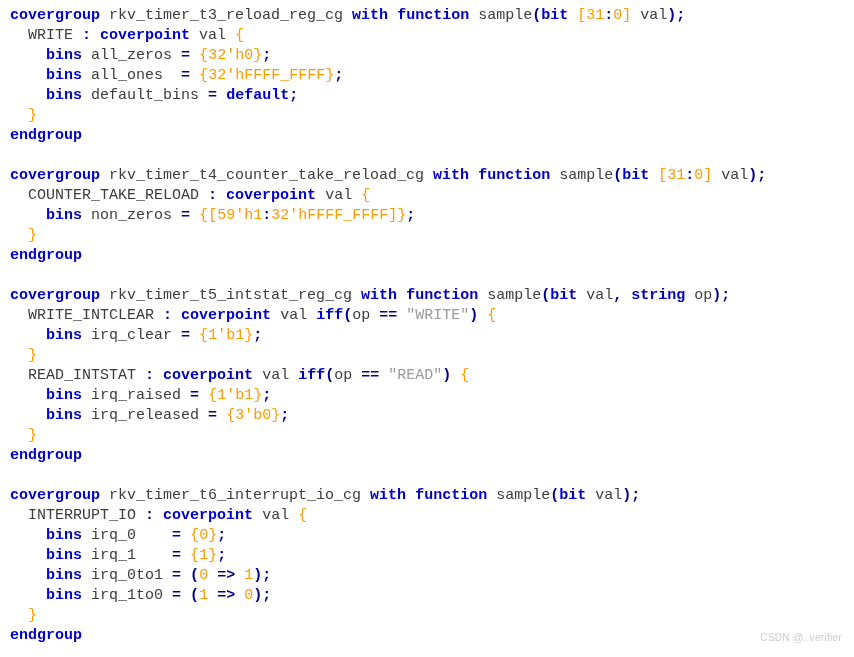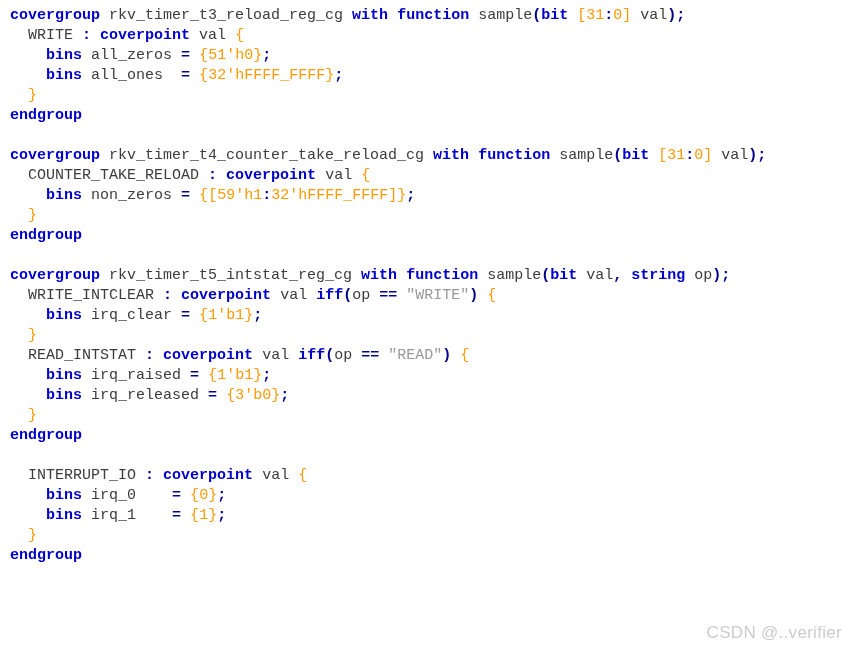--- a/index.html
+++ b/index.html
@@ -41,55 +41,59 @@
   .tk-id      { color: #3c3c3c; font-weight: normal; } 
   .tk-num     { color: #ff9900; font-weight: normal; } 
   .tk-punc    { color: #00008b; font-weight: bold; }   
   .tk-str     { color: #9a9a9a; font-weight: normal; }
 
   #watermark {
     position: absolute;
     right: 12px;
     bottom: 14px;
     font-family: "Liberation Sans", sans-serif;
-    font-size: 17px;
+    font-size: 10px;
     color: #cccccc;
     letter-spacing: 0.3px;
     user-select: none;
   }
 </style>
 </head>
 <body>
 
 <div id="code-surface">
   <div id="code-body">
       <div class="code-line"><span class="tk-kw">covergroup</span> <span class="tk-id">rkv_timer_t3_reload_reg_cg</span> <span class="tk-kw">with</span> <span class="tk-kw">function</span> <span class="tk-id">sample</span><span class="tk-punc">(</span><span class="tk-kw">bit</span> <span class="tk-num">[</span><span class="tk-num">31</span><span class="tk-punc">:</span><span class="tk-num">0</span><span class="tk-num">]</span> <span class="tk-id">val</span><span class="tk-punc">)</span><span class="tk-punc">;</span></div>
       <div class="code-line">  <span class="tk-id">WRITE</span> <span class="tk-punc">:</span> <span class="tk-kw">coverpoint</span> <span class="tk-id">val</span> <span class="tk-num">{</span></div>
-      <div class="code-line">    <span class="tk-kw">bins</span> <span class="tk-id">all_zeros</span> <span class="tk-punc">=</span> <span class="tk-num">{</span><span class="tk-num">51'h0</span><span class="tk-num">}</span><span class="tk-punc">;</span></div>
+      <div class="code-line">    <span class="tk-kw">bins</span> <span class="tk-id">all_zeros</span> <span class="tk-punc">=</span> <span class="tk-num">{</span><span class="tk-num">32'h0</span><span class="tk-num">}</span><span class="tk-punc">;</span></div>
       <div class="code-line">    <span class="tk-kw">bins</span> <span class="tk-id">all_ones</span>  <span class="tk-punc">=</span> <span class="tk-num">{</span><span class="tk-num">32'hFFFF_FFFF</span><span class="tk-num">}</span><span class="tk-punc">;</span></div>
+      <div class="code-line">    <span class="tk-kw">bins</span> <span class="tk-id">default_bins</span> <span class="tk-punc">=</span> <span class="tk-kw">default</span><span class="tk-punc">;</span></div>
       <div class="code-line">  <span class="tk-num">}</span></div>
       <div class="code-line"><span class="tk-kw">endgroup</span></div>
       <div class="code-line blank">&nbsp;</div>
       <div class="code-line"><span class="tk-kw">covergroup</span> <span class="tk-id">rkv_timer_t4_counter_take_reload_cg</span> <span class="tk-kw">with</span> <span class="tk-kw">function</span> <span class="tk-id">sample</span><span class="tk-punc">(</span><span class="tk-kw">bit</span> <span class="tk-num">[</span><span class="tk-num">31</span><span class="tk-punc">:</span><span class="tk-num">0</span><span class="tk-num">]</span> <span class="tk-id">val</span><span class="tk-punc">)</span><span class="tk-punc">;</span></div>
       <div class="code-line">  <span class="tk-id">COUNTER_TAKE_RELOAD</span> <span class="tk-punc">:</span> <span class="tk-kw">coverpoint</span> <span class="tk-id">val</span> <span class="tk-num">{</span></div>
       <div class="code-line">    <span class="tk-kw">bins</span> <span class="tk-id">non_zeros</span> <span class="tk-punc">=</span> <span class="tk-num">{</span><span class="tk-num">[</span><span class="tk-num">59'h1</span><span class="tk-punc">:</span><span class="tk-num">32'hFFFF_FFFF</span><span class="tk-num">]</span><span class="tk-num">}</span><span class="tk-punc">;</span></div>
       <div class="code-line">  <span class="tk-num">}</span></div>
       <div class="code-line"><span class="tk-kw">endgroup</span></div>
       <div class="code-line blank">&nbsp;</div>
       <div class="code-line"><span class="tk-kw">covergroup</span> <span class="tk-id">rkv_timer_t5_intstat_reg_cg</span> <span class="tk-kw">with</span> <span class="tk-kw">function</span> <span class="tk-id">sample</span><span class="tk-punc">(</span><span class="tk-kw">bit</span> <span class="tk-id">val</span><span class="tk-punc">,</span> <span class="tk-kw">string</span> <span class="tk-id">op</span><span class="tk-punc">)</span><span class="tk-punc">;</span></div>
       <div class="code-line">  <span class="tk-id">WRITE_INTCLEAR</span> <span class="tk-punc">:</span> <span class="tk-kw">coverpoint</span> <span class="tk-id">val</span> <span class="tk-kw">iff</span><span class="tk-punc">(</span><span class="tk-id">op</span> <span class="tk-punc">==</span> <span class="tk-str">"WRITE"</span><span class="tk-punc">)</span> <span class="tk-num">{</span></div>
       <div class="code-line">    <span class="tk-kw">bins</span> <span class="tk-id">irq_clear</span> <span class="tk-punc">=</span> <span class="tk-num">{</span><span class="tk-num">1'b1</span><span class="tk-num">}</span><span class="tk-punc">;</span></div>
       <div class="code-line">  <span class="tk-num">}</span></div>
       <div class="code-line">  <span class="tk-id">READ_INTSTAT</span> <span class="tk-punc">:</span> <span class="tk-kw">coverpoint</span> <span class="tk-id">val</span> <span class="tk-kw">iff</span><span class="tk-punc">(</span><span class="tk-id">op</span> <span class="tk-punc">==</span> <span class="tk-str">"READ"</span><span class="tk-punc">)</span> <span class="tk-num">{</span></div>
       <div class="code-line">    <span class="tk-kw">bins</span> <span class="tk-id">irq_raised</span> <span class="tk-punc">=</span> <span class="tk-num">{</span><span class="tk-num">1'b1</span><span class="tk-num">}</span><span class="tk-punc">;</span></div>
       <div class="code-line">    <span class="tk-kw">bins</span> <span class="tk-id">irq_released</span> <span class="tk-punc">=</span> <span class="tk-num">{</span><span class="tk-num">3'b0</span><span class="tk-num">}</span><span class="tk-punc">;</span></div>
       <div class="code-line">  <span class="tk-num">}</span></div>
       <div class="code-line"><span class="tk-kw">endgroup</span></div>
       <div class="code-line blank">&nbsp;</div>
+      <div class="code-line"><span class="tk-kw">covergroup</span> <span class="tk-id">rkv_timer_t6_interrupt_io_cg</span> <span class="tk-kw">with</span> <span class="tk-kw">function</span> <span class="tk-id">sample</span><span class="tk-punc">(</span><span class="tk-kw">bit</span> <span class="tk-id">val</span><span class="tk-punc">)</span><span class="tk-punc">;</span></div>
       <div class="code-line">  <span class="tk-id">INTERRUPT_IO</span> <span class="tk-punc">:</span> <span class="tk-kw">coverpoint</span> <span class="tk-id">val</span> <span class="tk-num">{</span></div>
       <div class="code-line">    <span class="tk-kw">bins</span> <span class="tk-id">irq_0</span>    <span class="tk-punc">=</span> <span class="tk-num">{</span><span class="tk-num">0</span><span class="tk-num">}</span><span class="tk-punc">;</span></div>
       <div class="code-line">    <span class="tk-kw">bins</span> <span class="tk-id">irq_1</span>    <span class="tk-punc">=</span> <span class="tk-num">{</span><span class="tk-num">1</span><span class="tk-num">}</span><span class="tk-punc">;</span></div>
+      <div class="code-line">    <span class="tk-kw">bins</span> <span class="tk-id">irq_0to1</span> <span class="tk-punc">=</span> <span class="tk-punc">(</span><span class="tk-num">0</span> <span class="tk-punc">=&gt;</span> <span class="tk-num">1</span><span class="tk-punc">)</span><span class="tk-punc">;</span></div>
+      <div class="code-line">    <span class="tk-kw">bins</span> <span class="tk-id">irq_1to0</span> <span class="tk-punc">=</span> <span class="tk-punc">(</span><span class="tk-num">1</span> <span class="tk-punc">=&gt;</span> <span class="tk-num">0</span><span class="tk-punc">)</span><span class="tk-punc">;</span></div>
       <div class="code-line">  <span class="tk-num">}</span></div>
       <div class="code-line"><span class="tk-kw">endgroup</span></div>
     </div>
 </div>
 
 <div id="watermark">CSDN @..verifier</div>
 
 </body></html>

